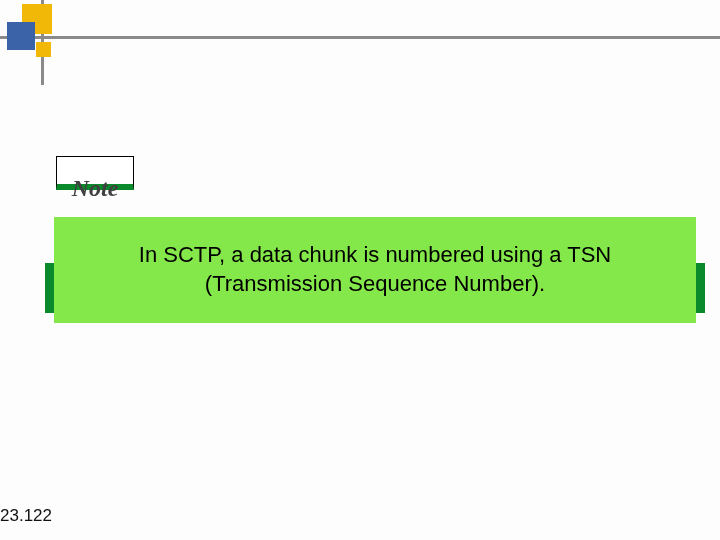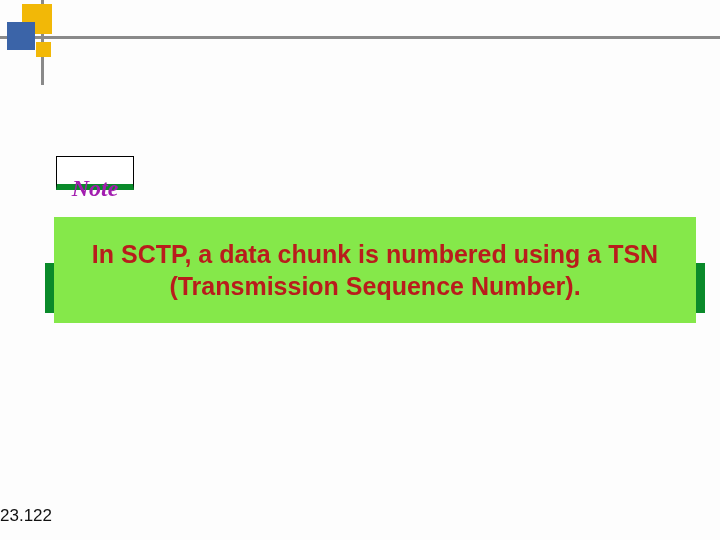--- a/index.html
+++ b/index.html
@@ -20,45 +20,45 @@
     background: #fff;
     border: 1px solid #000;
     border-bottom: 6px solid #0a8a2a;
     display: flex; align-items: center; justify-content: center;
   }
   .note-box span {
     font-family: "Times New Roman", Times, serif;
     font-style: italic;
     font-weight: bold;
     font-size: 24px;
-    color: #a21caf;
+    color: #404040;
     margin-top: 36px;
   }
 
   
   .green-border-peek {
     position: absolute;
     left: 45px; top: 263px;
     width: 660px; height: 50px;
     background: #0a8a2a;
   }
   .green-block {
     position: absolute;
     left: 54px; top: 217px;
     width: 642px; height: 106px;
     background: #85e84a;
     display: flex; align-items: center; justify-content: center;
     text-align: center;
     padding: 6px 22px;
   }
   .green-block p {
-    font-weight: bold;
-    font-size: 25px;
+    font-weight: normal;
+    font-size: 22px;
     line-height: 1.3;
-    color: #b91c1c;
+    color: #000000;
   }
 
   
   .page-number {
     position: absolute;
     left: 0px; bottom: 14px;
     font-size: 17px;
     color: #111;
     text-align: right;
   }

